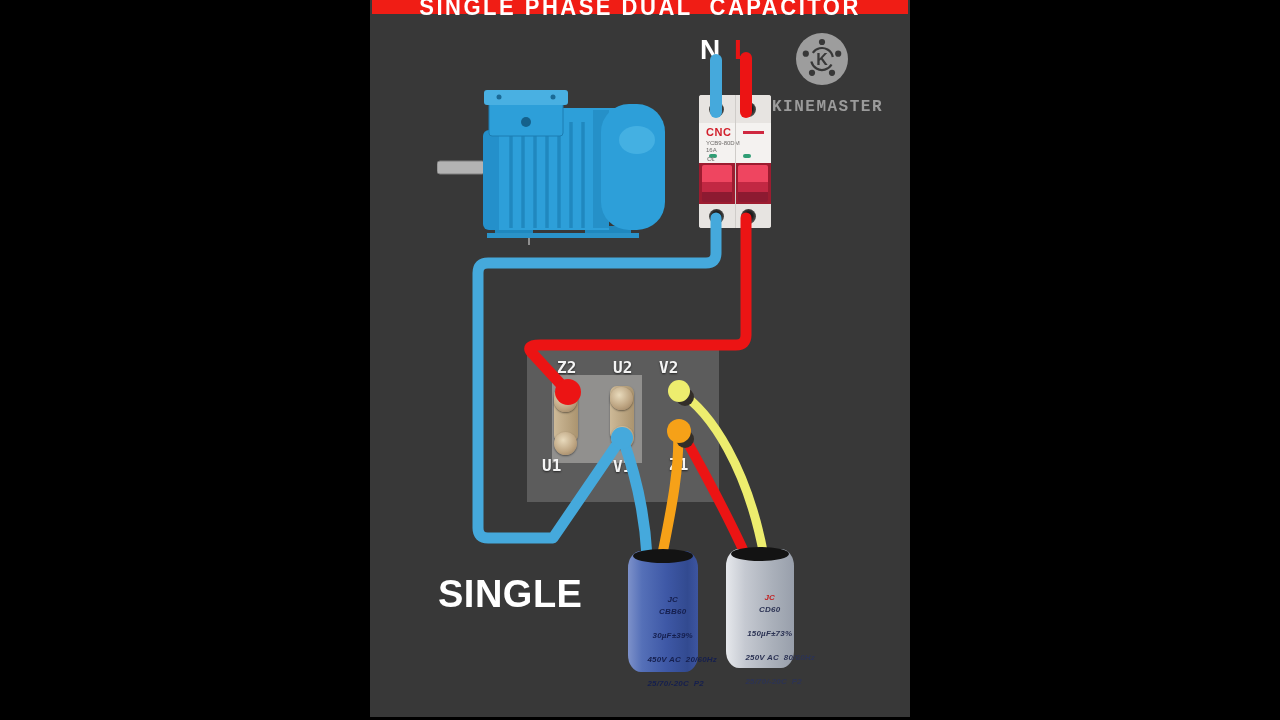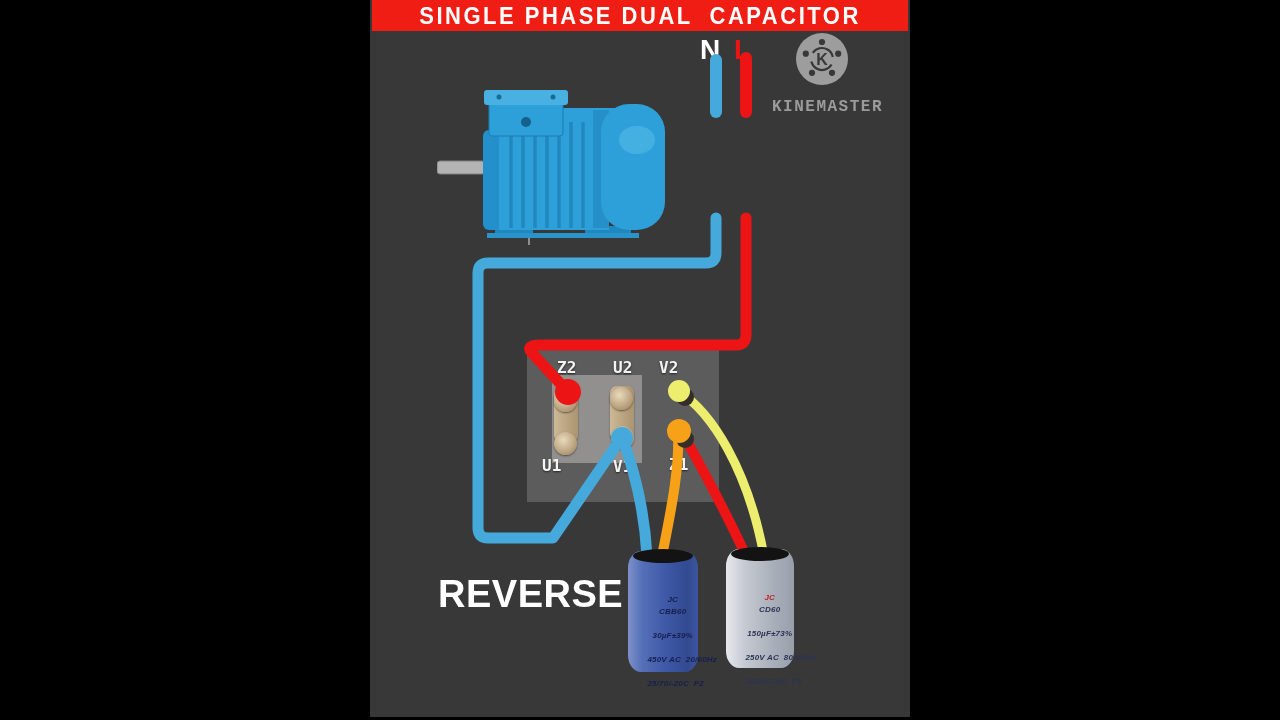--- a/index.html
+++ b/index.html
@@ -2,21 +2,21 @@
 <html><head>
 <meta charset="utf-8">
 <style>
   * { margin:0; padding:0; box-sizing:border-box; }
   html,body { background:#000; }
   .stage { position:relative; width:1280px; height:720px; background:#000; overflow:hidden;
            font-family:"Liberation Sans", sans-serif; }
   .content { position:absolute; left:370px; top:0; width:540px; height:717px; background:#383838; }
 
   
-  .banner { position:absolute; left:2px; right:2px; top:0; height:31px; z-index:2;
+  .banner { position:absolute; left:2px; right:2px; top:0; height:14px; z-index:2;
             display:flex; align-items:center; justify-content:center; }
   .banner-text { color:#fff; font-weight:bold; font-size:22px; letter-spacing:2.5px;
                  white-space:pre; transform:scaleY(1.08); }
 
   
   .supply-label { position:absolute; z-index:6; font-size:28px; font-weight:bold; }
   .n-label { left:330px; top:34px; color:#fff; }
   .l-label { left:364px; top:34px; color:#e91414; }
 
   
@@ -114,20 +114,43 @@
       <circle cx="116" cy="9" r="2.5" fill="#1a6a96"></circle>
       <circle cx="89" cy="34" r="5" fill="#15618c"></circle>
       <rect x="156" y="22" width="16" height="118" fill="#2590c8"></rect>
       <rect x="164" y="16" width="64" height="126" rx="28" fill="#2d9fd9"></rect>
       <ellipse cx="200" cy="52" rx="18" ry="14" fill="#58bde9" opacity="0.55"></ellipse>
     </svg>
 
     <span class="supply-label n-label">N</span>
     <span class="supply-label l-label">L</span>
 
+    <div class="breaker">
+      <div class="bk-top">
+        <span class="bk-hole" style="left:10px; top:7px;"></span>
+        <span class="bk-hole" style="left:42px; top:7px;"></span>
+      </div>
+      <div class="bk-face">
+        <span class="bk-brand">CNC</span>
+        <span class="bk-redline"></span>
+        <span class="bk-model">YCB9-80DM
+16A</span>
+        <span class="bk-green" style="left:10px;"></span>
+        <span class="bk-green" style="left:44px;"></span>
+        <span class="bk-ce">C€</span>
+      </div>
+      <div class="bk-toggle">
+        <span class="bk-rocker"></span>
+        <span class="bk-rocker"></span>
+      </div>
+      <div class="bk-bottom">
+        <span class="bk-hole" style="left:10px; top:5px;"></span>
+        <span class="bk-hole" style="left:42px; top:5px;"></span>
+      </div>
+    </div>
 
     <div class="tpanel">
       <div class="tplate"></div>
       <span class="tlink" style="left:27px; top:42px;"></span>
       <span class="tlink" style="left:83px; top:40px;"></span>
       <span class="tbolt" style="left:27px; top:43px;"></span>
       <span class="tbolt" style="left:27px; top:86px;"></span>
       <span class="tbolt" style="left:83px; top:41px;"></span>
       <span class="tbolt" style="left:84px; top:80px;"></span>
       <span class="tlabel" style="left:30px; top:12px;">Z2</span>
@@ -168,21 +191,21 @@
     <div class="cap cap-gray">
       <div class="cap-textwrap">
         <span class="cap-brand">JC</span>
         <span>CD60</span><br>
         <span>150µF±73%</span><br>
         <span>250V AC  80/60Hz</span><br>
         <span>25/70/-20C  P2</span>
       </div>
     </div>
 
-    <div class="caption">REVERSE</div>
+    <div class="caption">SINGLE</div>
 
     <svg class="watermark km-logo" style="position:absolute;" width="56" height="56" viewBox="0 0 56 56">
       <circle cx="28" cy="28" r="26" fill="#9d9d9d"></circle>
       <g fill="#383838">
         <circle cx="28" cy="11" r="3.1"></circle>
         <circle cx="44.2" cy="22.7" r="3.1"></circle>
         <circle cx="38" cy="41.8" r="3.1"></circle>
         <circle cx="18" cy="41.8" r="3.1"></circle>
         <circle cx="11.8" cy="22.7" r="3.1"></circle>
       </g>

